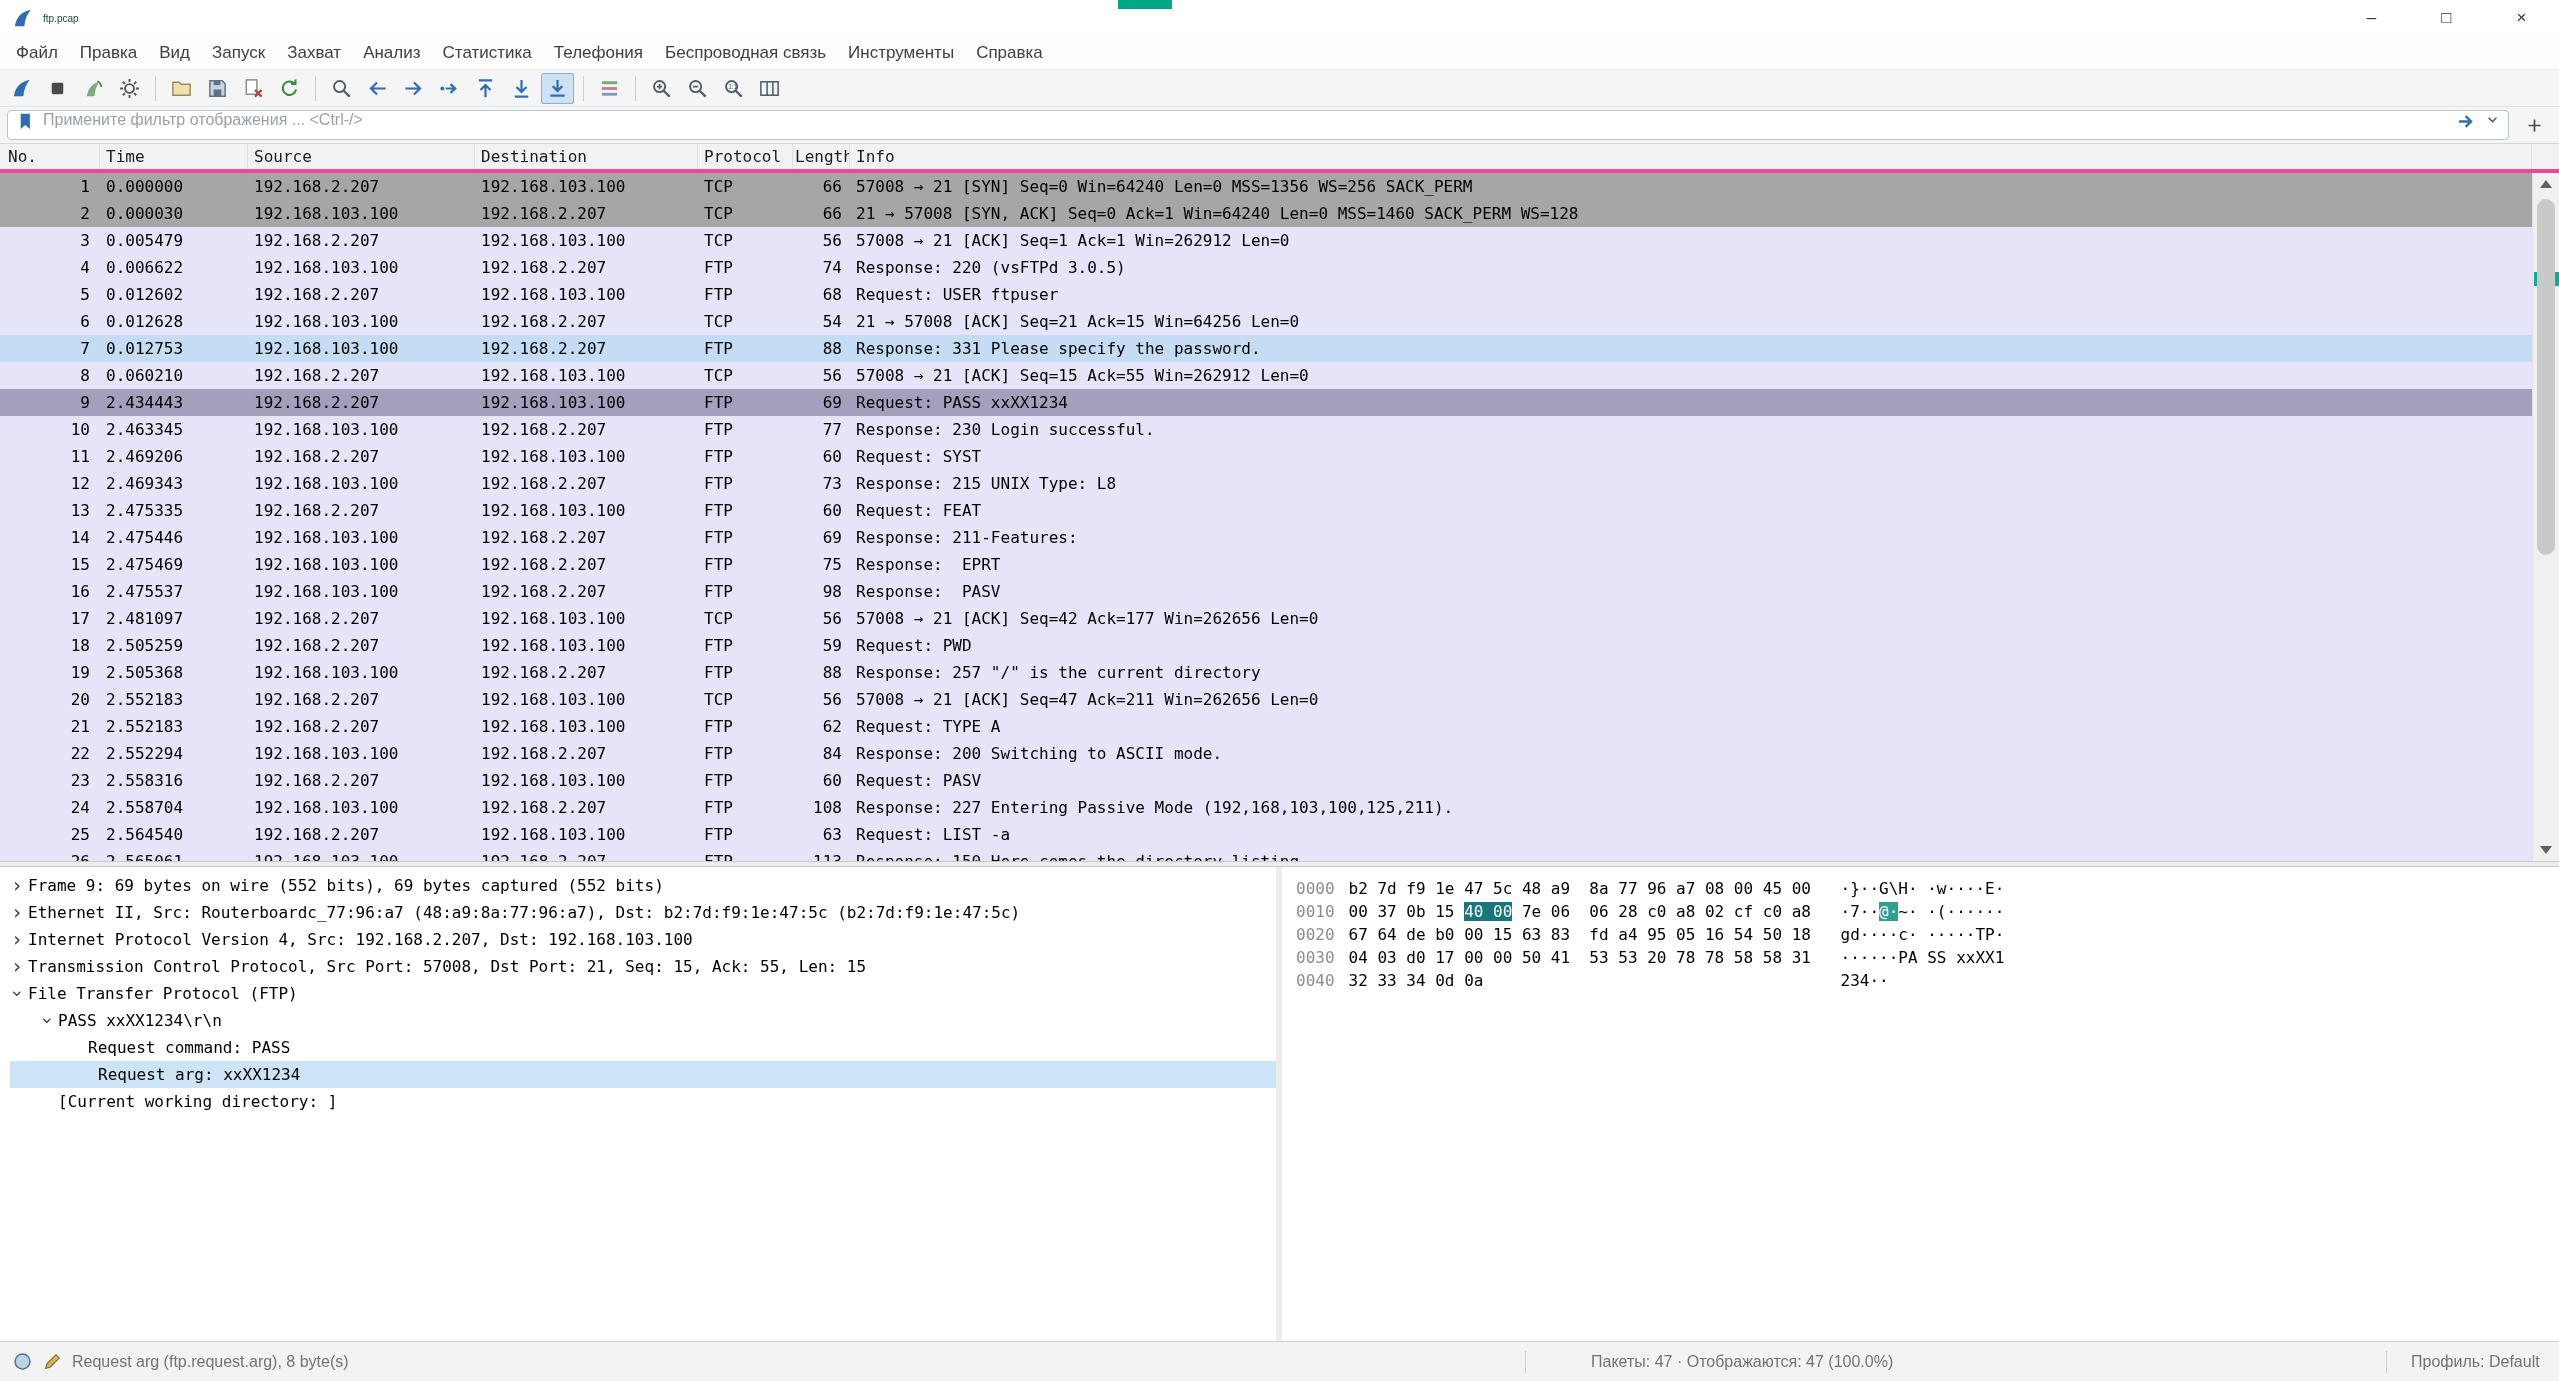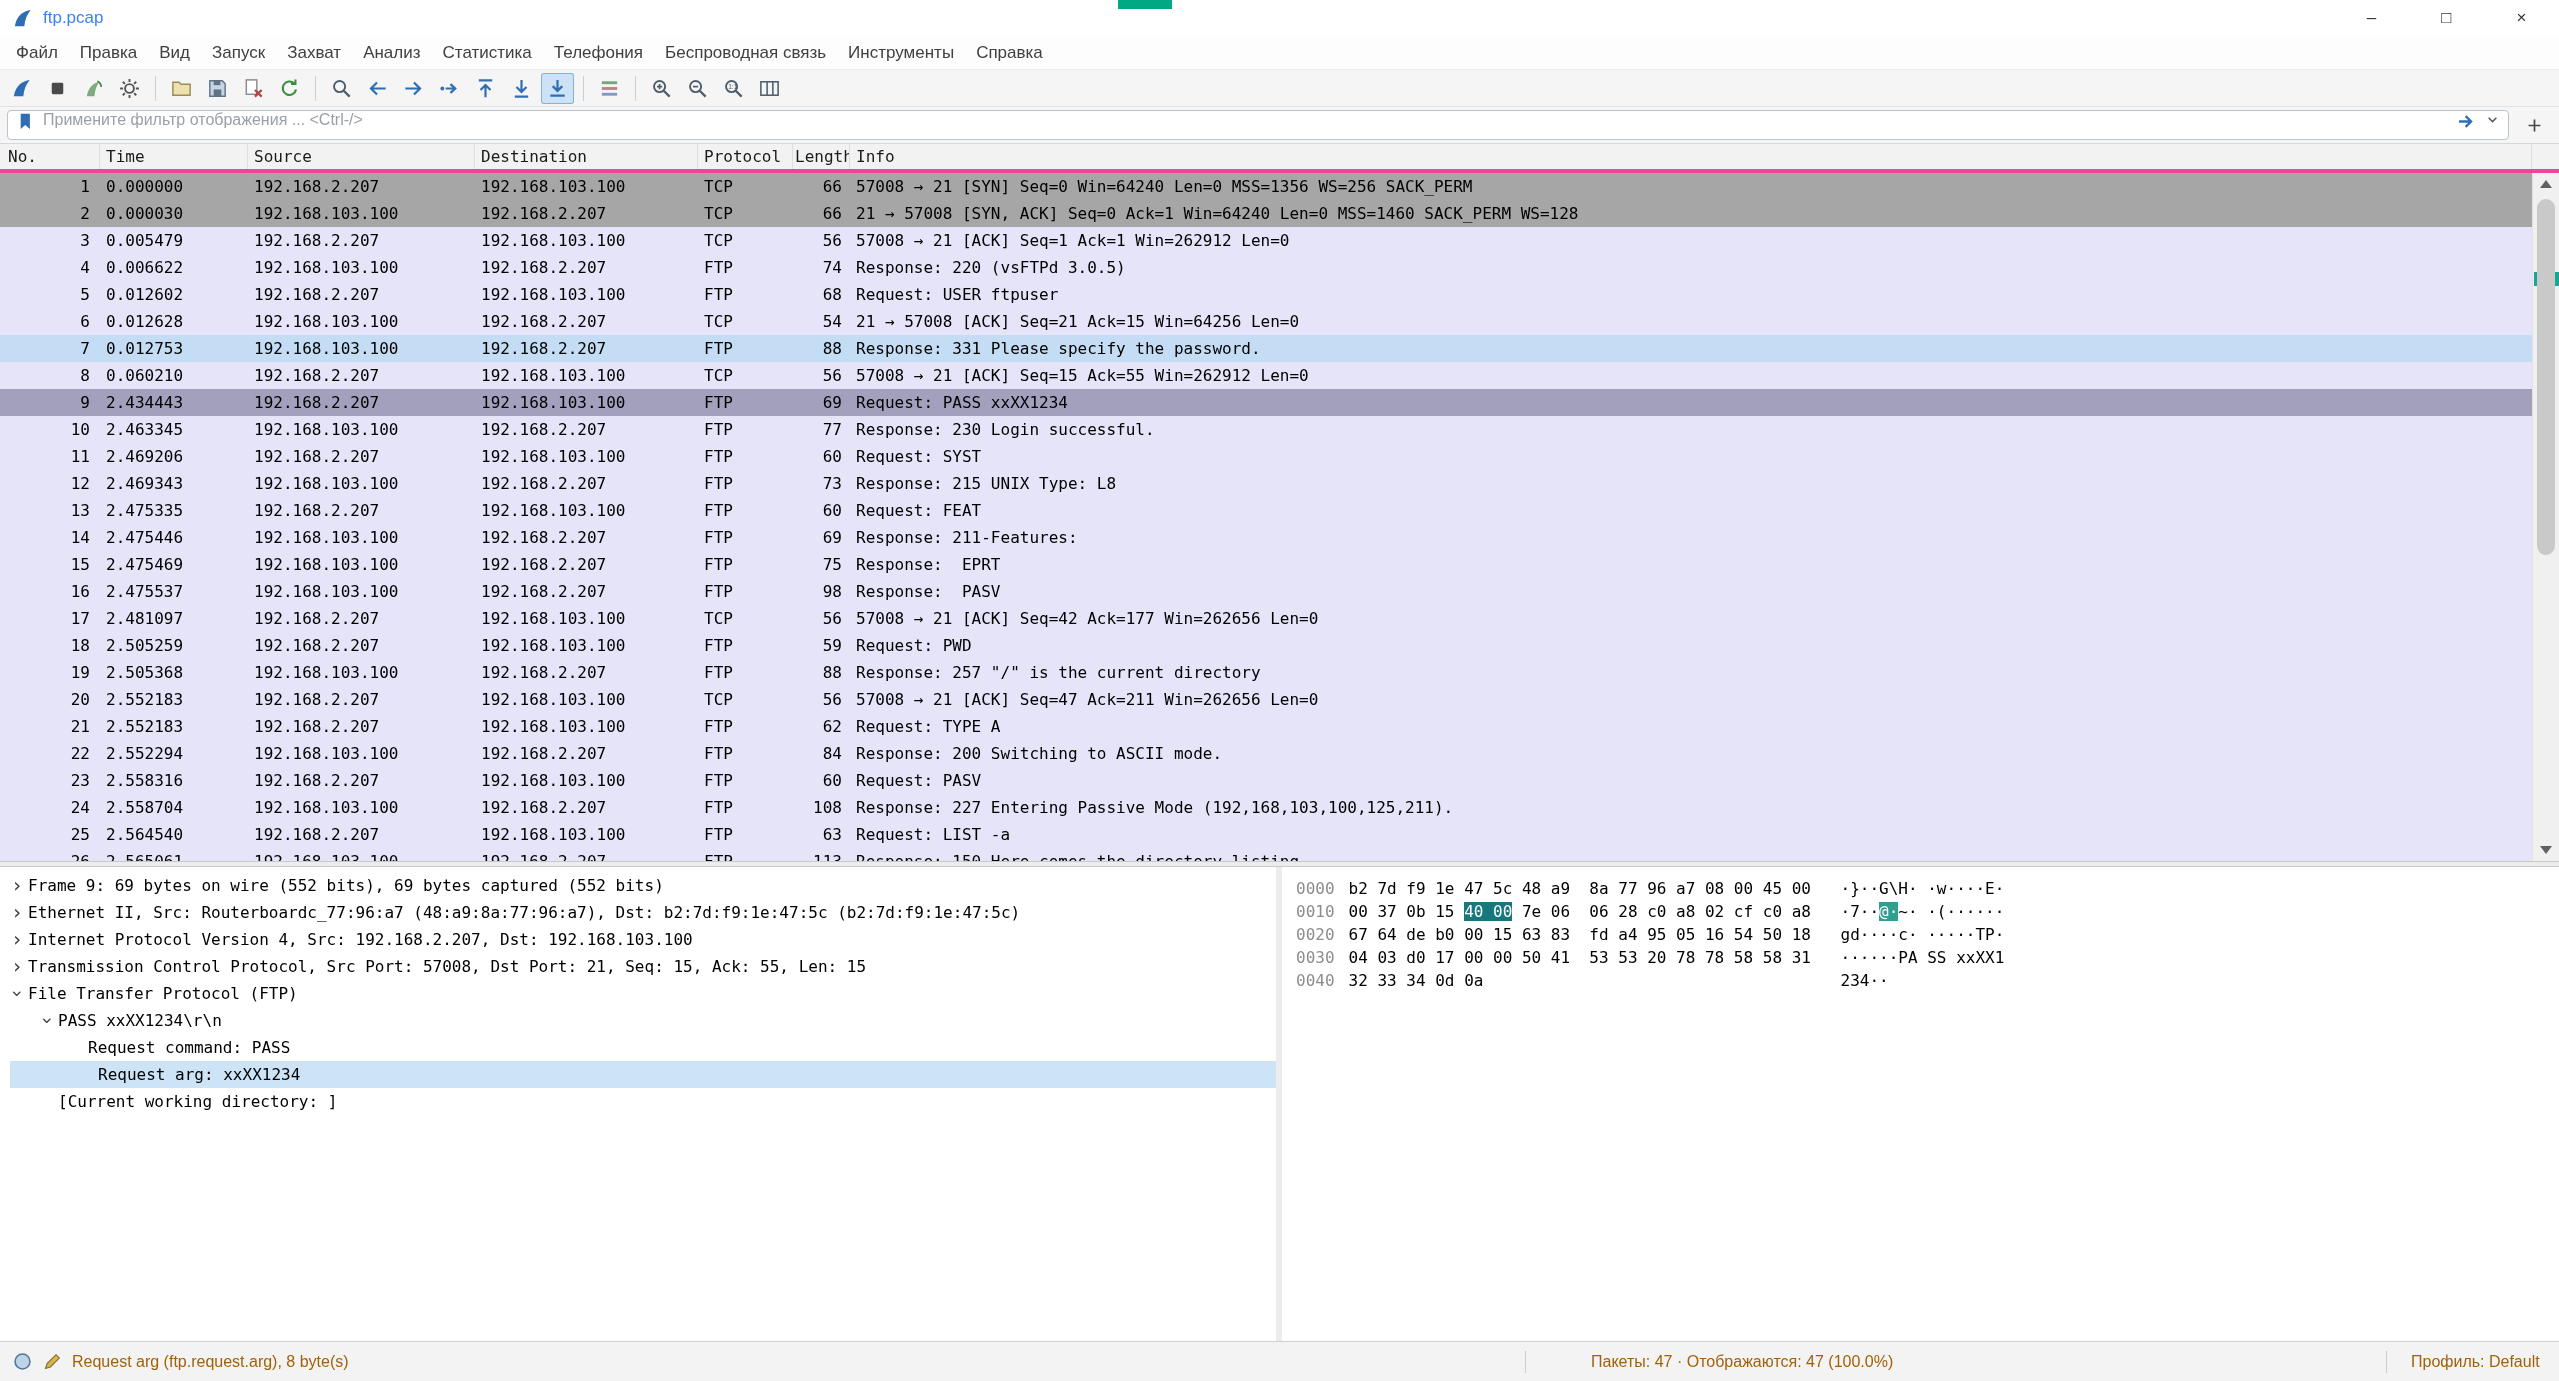--- a/index.html
+++ b/index.html
@@ -1,21 +1,21 @@
 <!DOCTYPE html>
 <html style="--row-gray: #a6a6a6; --row-lavender: #e5e4f9; --row-blue: #c5ddf4; --row-selected: #a3a0bd; --detail-selected: #cde4f6; --hex-selected: #17777c; --ascii-selected: #2f9f90; --accent-blue: #2f6eb2; --scrollbar-marker: #19a595; --recording-indicator: #00a884;"><head>
 <meta charset="utf-8">
 <style>
 *{margin:0;padding:0;box-sizing:border-box}
 html,body{width:2559px;height:1381px;overflow:hidden;background:#fff;font-family:"Liberation Sans",sans-serif;color:#111}
 .app{display:flex;flex-direction:column;width:2559px;height:1381px;background:#fff}
 
 .titlebar{height:36px;flex:0 0 36px;display:flex;align-items:center;gap:9px;padding-left:11px;background:#fff;position:relative}
 .appicon svg{width:23px;height:23px;display:block}
-.title{font-size:17px;color:#3b82f6}
+.title{font-size:10px;color:#14532d}
 .rec{position:absolute;left:1118px;top:0;width:54px;height:9px;background:var(--recording-indicator,#00a884)}
 .winbtns{margin-left:auto;display:flex;height:36px}
 .winbtn{width:75px;display:flex;align-items:center;justify-content:center;font-size:17px;color:#333}
 
 .menubar{height:33px;flex:0 0 33px;display:flex;align-items:center;background:#fdfdfd;padding-left:5px;font-size:17px}
 .menu-item{padding:0 11px;height:100%;display:flex;align-items:center;color:#404040}
 
 .toolbar{height:38px;flex:0 0 38px;display:flex;align-items:center;background:#f5f5f5;border-top:1px solid #ececec;border-bottom:1px solid #e2e2e2;padding-left:5px;gap:3px}
 .tbtn{width:33px;height:31px;display:flex;align-items:center;justify-content:center;border-radius:3px}
 .tbtn svg{width:23px;height:23px;display:block}
@@ -66,21 +66,21 @@
 .drow.selected{background:var(--detail-selected,#cde4f6)}
 .chev{width:22px;flex:0 0 22px;text-align:center;color:#3c3c3c;font-size:19px;display:inline-block;line-height:27px}
 .chev.exp{transform:rotate(90deg)}
 .hexpane{flex:1 1 auto;padding:10px 0 0 14px;font-family:"DejaVu Sans Mono",monospace;font-size:16px;overflow:hidden;color:#000}
 .hrow{height:23px;line-height:23px;white-space:pre}
 .hoff{color:#8c8c8c;display:inline-block;width:4ch;margin-right:14px}
 .hhex{display:inline-block;width:49ch;margin-right:20px}
 .hseg.sel{background:var(--hex-selected,#17777c);color:#fff}
 .aseg.sel{background:var(--ascii-selected,#2f9f90);color:#fff}
 
-.statusbar{flex:0 0 40px;display:flex;align-items:center;background:#f3f3f3;border-top:1px solid #cfcfcf;padding:0 12px;font-size:16px;gap:10px;color:#a16207}
+.statusbar{flex:0 0 40px;display:flex;align-items:center;background:#f3f3f3;border-top:1px solid #cfcfcf;padding:0 12px;font-size:16px;gap:10px;color:#737373}
 .sbicon svg{width:21px;height:21px;display:block}
 .status-left{display:flex;align-items:center;gap:9px;flex:1 1 auto}
 .sbsep{width:1px;height:22px;background:#cccccc}
 .status-mid{flex:0 0 840px;padding-left:55px}
 .status-right{flex:0 0 150px;padding-left:14px}
 </style>
 </head>
 <body>
 
 <div class="app">

